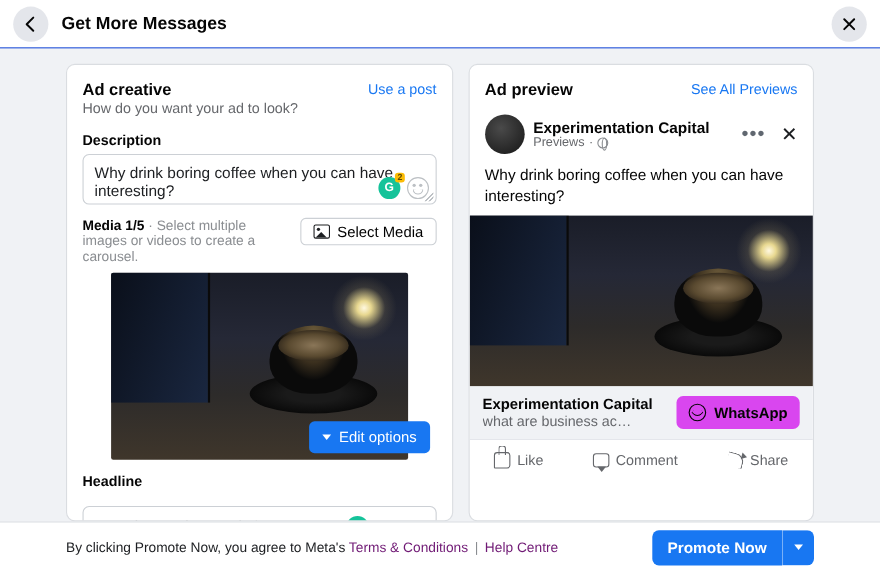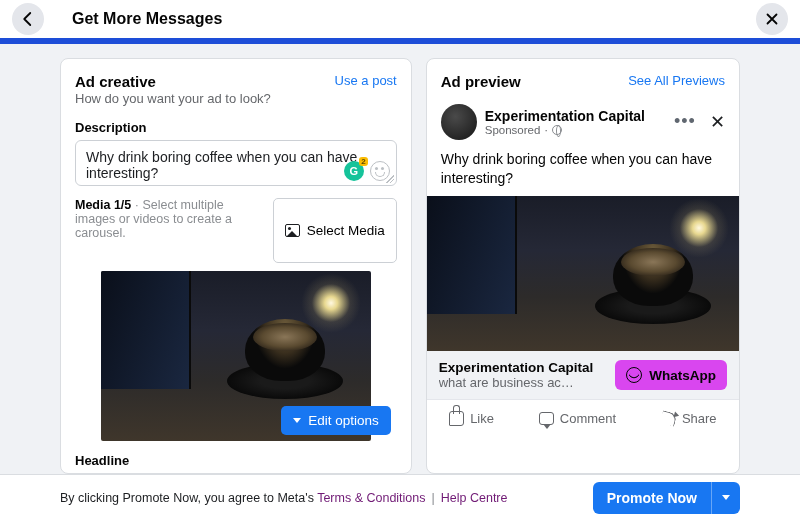--- a/index.html
+++ b/index.html
@@ -1,17 +1,17 @@
 <!DOCTYPE html>
 <html><head>
 <meta charset="utf-8">
 <style>
   * { box-sizing: border-box; margin: 0; padding: 0; font-family: -apple-system, BlinkMacSystemFont, "Segoe UI", Helvetica, Arial, sans-serif; }
   body { width: 800px; height: 520px; background: #f0f2f5; overflow: hidden; position: relative; }
-  .topbar { height: 44px; background: #fff; display: flex; align-items: center; padding: 0 12px; border-bottom: 6px solid #1d4ed8; gap: 16px; }
+  .topbar { height: 44px; background: #fff; display: flex; align-items: center; padding: 0 12px; border-bottom: 1px solid #1d4ed8; }
   .icon-btn { width: 32px; height: 32px; border-radius: 50%; background: #e4e6eb; display: flex; align-items: center; justify-content: center; cursor: pointer; }
   .icon-btn.close { margin-left: auto; }
   .topbar h1 { font-size: 16px; font-weight: 700; margin-left: 12px; color: #050505; }
   .content { display: flex; gap: 14px; padding: 14px 60px 0 60px; height: 430px; }
   .panel { background: #fff; border: 1px solid #dadde1; border-radius: 8px; flex: 1; display: flex; flex-direction: column; overflow: hidden; }
   .panel.left { flex: 1.12; }
   .panel-header { display: flex; align-items: flex-start; justify-content: space-between; padding: 14px 14px 6px 14px; }
   .panel-header .titleblock h2 { font-size: 15px; font-weight: 700; color: #050505; }
   .panel-header .titleblock p { font-size: 13px; color: #65676b; margin-top: 1px; }
   .link { color: #1877f2; font-size: 13px; font-weight: 500; cursor: pointer; }
@@ -22,21 +22,21 @@
   .grammarly { width: 20px; height: 20px; border-radius: 50%; background: #15c39a; display:flex;align-items:center;justify-content:center; position:relative;}
   .grammarly::after{content:"G"; color:#fff; font-size:11px; font-weight:700;}
   .grammarly .badge{position:absolute; top:-4px; right:-4px; background:#fbbc04; color:#5f4b00; font-size:8px; font-weight:700; border-radius:3px; padding:0 2px;}
   .emoji-icon { width:20px;height:20px;border:1.5px solid #bcc0c4;border-radius:50%; position:relative;}
   .emoji-icon::before{content:""; position:absolute; width:3px;height:3px;background:#bcc0c4;border-radius:50%; top:5px;left:4px; box-shadow:6px 0 0 #bcc0c4;}
   .emoji-icon::after{content:""; position:absolute; width:8px;height:4px;border:1.5px solid #bcc0c4;border-top:none;border-radius:0 0 8px 8px; bottom:3px;left:4px;}
   .resize-handle{position:absolute; right:2px; bottom:2px; width:8px;height:8px; background:linear-gradient(135deg,transparent 50%,#bcc0c4 50%,#bcc0c4 60%,transparent 60%,transparent 70%,#bcc0c4 70%,#bcc0c4 80%,transparent 80%);}
   .media-row { display:flex; align-items:flex-start; justify-content:space-between; padding: 12px 14px 6px 14px; gap:8px;}
   .media-row .meta { font-size: 12.5px; color:#050505; font-weight:600; }
   .media-row .meta span.hint { color:#8a8d91; font-weight:400;}
-  .select-media-btn { border:1px solid #ccd0d5; background:#fff; border-radius:5px; padding:24px 11px; font-size:13.5px; font-weight:500; display:flex; align-items:center; gap:7px; cursor:pointer; white-space:nowrap;}
+  .select-media-btn { border:1px solid #ccd0d5; background:#fff; border-radius:5px; padding:4px 11px; font-size:13.5px; font-weight:500; display:flex; align-items:center; gap:7px; cursor:pointer; white-space:nowrap;}
   .media-img { position: relative; margin: 2px 14px 0 14px; height: 170px; display:flex; justify-content:center;}
   .coffee { width: 270px; height: 170px; background: linear-gradient(180deg,#1a1d28 0%, #252836 35%, #2d2b2a 65%, #3f362b 100%); border-radius:2px; position:relative; overflow:hidden;}
   .coffee .laptop{position:absolute; left:0; top:0; width:90px; height:118px; background:linear-gradient(110deg,#0a0f1a,#1a2740); border-right:2px solid #0a0a0a;}
   .coffee .cup{position:absolute; right:46px; top:48px; width:80px;height:62px; background:radial-gradient(ellipse at 50% 10%, #6b5a3a 0%, #3a2f1e 35%, #0a0a0a 55%); border-radius:50% 50% 45% 45%;}
   .coffee .cup::after{content:"";position:absolute; left:8px; top:4px; width:64px;height:28px; border-radius:50%; background:radial-gradient(ellipse,#8a7658 0%, #5a4a30 50%, #2a2218 80%);}
   .coffee .saucer{position:absolute; right:28px; top:92px; width:116px;height:36px; background:radial-gradient(ellipse,#1a1a1a 30%,#0a0a0a 70%); border-radius:50%;}
   .coffee .light{position:absolute; right:10px; top:2px; width:60px;height:60px; background:radial-gradient(circle,#fff8e0 0%, #e8d890 15%, rgba(200,180,120,0.15) 45%, transparent 70%);}
   .edit-options-btn { position:absolute; right:6px; bottom:6px; background:#1877f2; color:#fff; font-size:13.5px; font-weight:500; padding:7px 12px; border-radius:5px; display:flex; gap:7px; align-items:center; cursor:pointer;}
   .caret-down{width:0;height:0;border-left:4px solid transparent;border-right:4px solid transparent;border-top:5px solid currentColor;}
   .headline-box{ margin:10px 14px 0 14px; border:1px solid #ccd0d5; border-radius:6px; padding:8px 10px; display:flex; align-items:center; justify-content:space-between; font-size:14px;}
@@ -165,21 +165,21 @@
       <div class="titleblock">
           <h2>Ad preview</h2>
         </div>
       <span class="link">See All Previews</span>
     </div>
     <div class="preview-body">
       <div class="post-head">
         <div class="avatar"></div>
         <div class="names">
           <div class="page">Experimentation Capital</div>
-          <div class="sub"><span>Sponsored</span> · <span class="globe-icon"></span></div>
+          <div class="sub"><span>Previews</span> · <span class="globe-icon"></span></div>
         </div>
         <div class="actions">
           <span class="dots">•••</span>
           <span class="x-close">✕</span>
         </div>
       </div>
       <div class="post-text">Why drink boring coffee when you can have interesting?</div>
       <div class="preview-img">
         <div class="coffee">
             <div class="laptop"></div>

